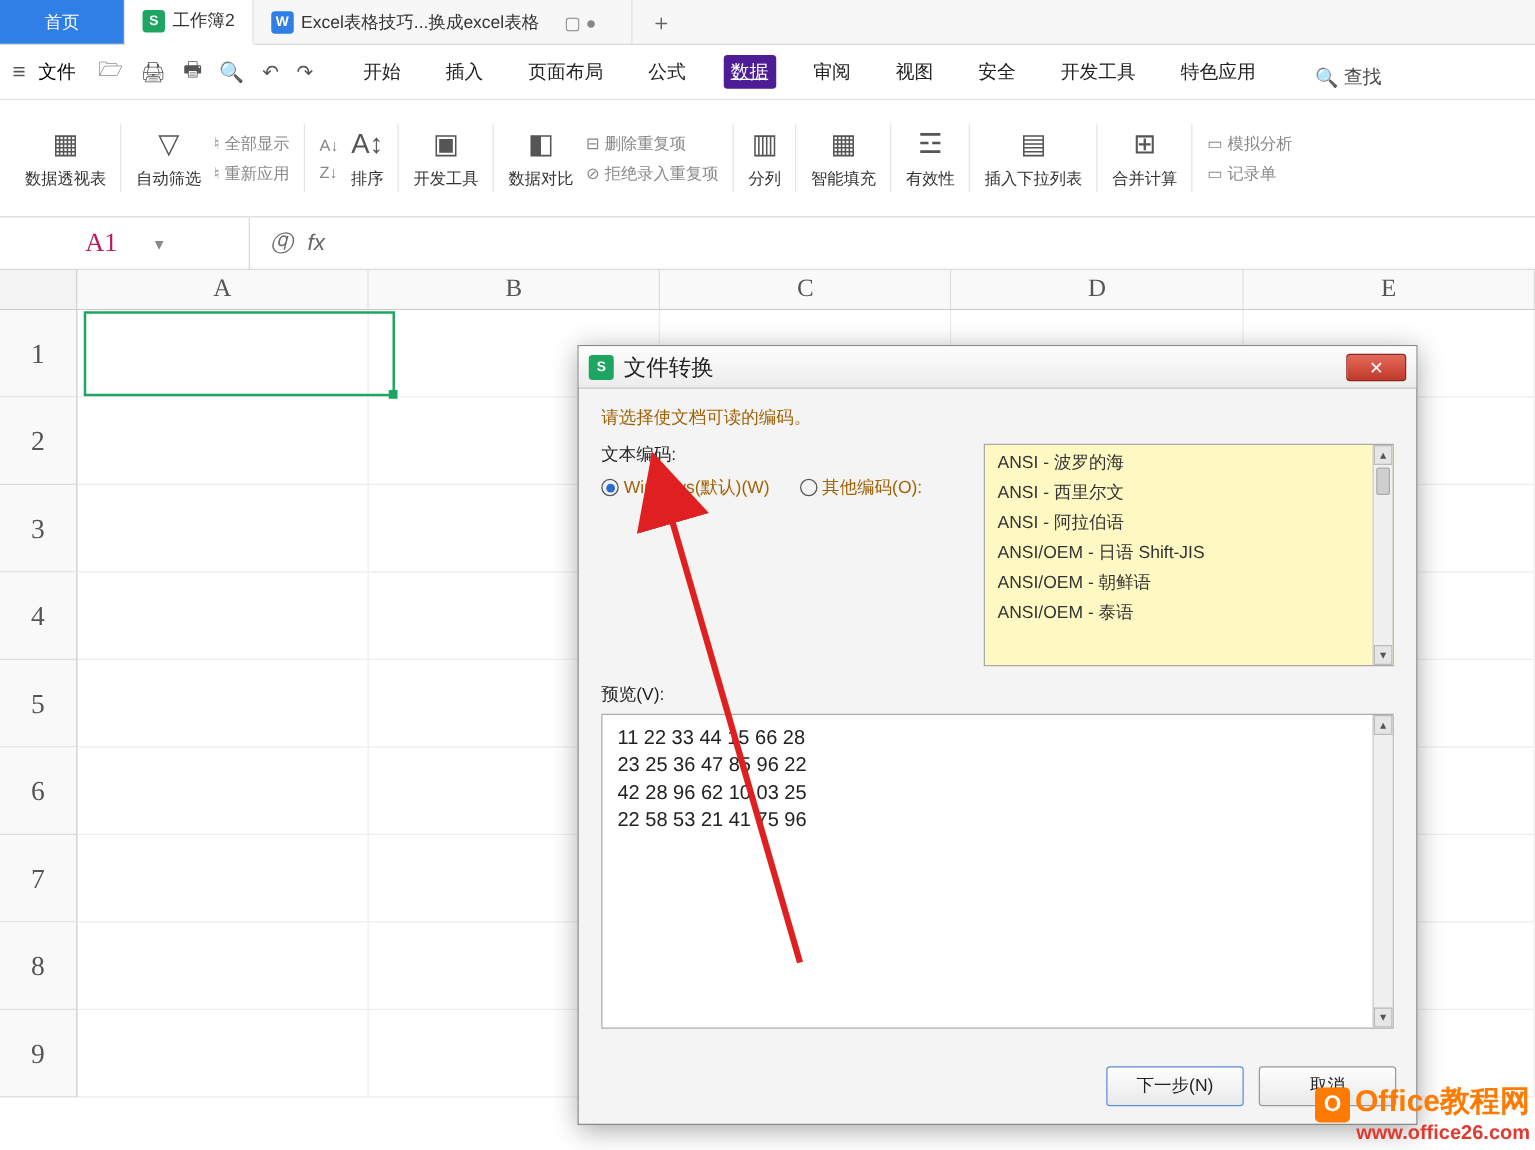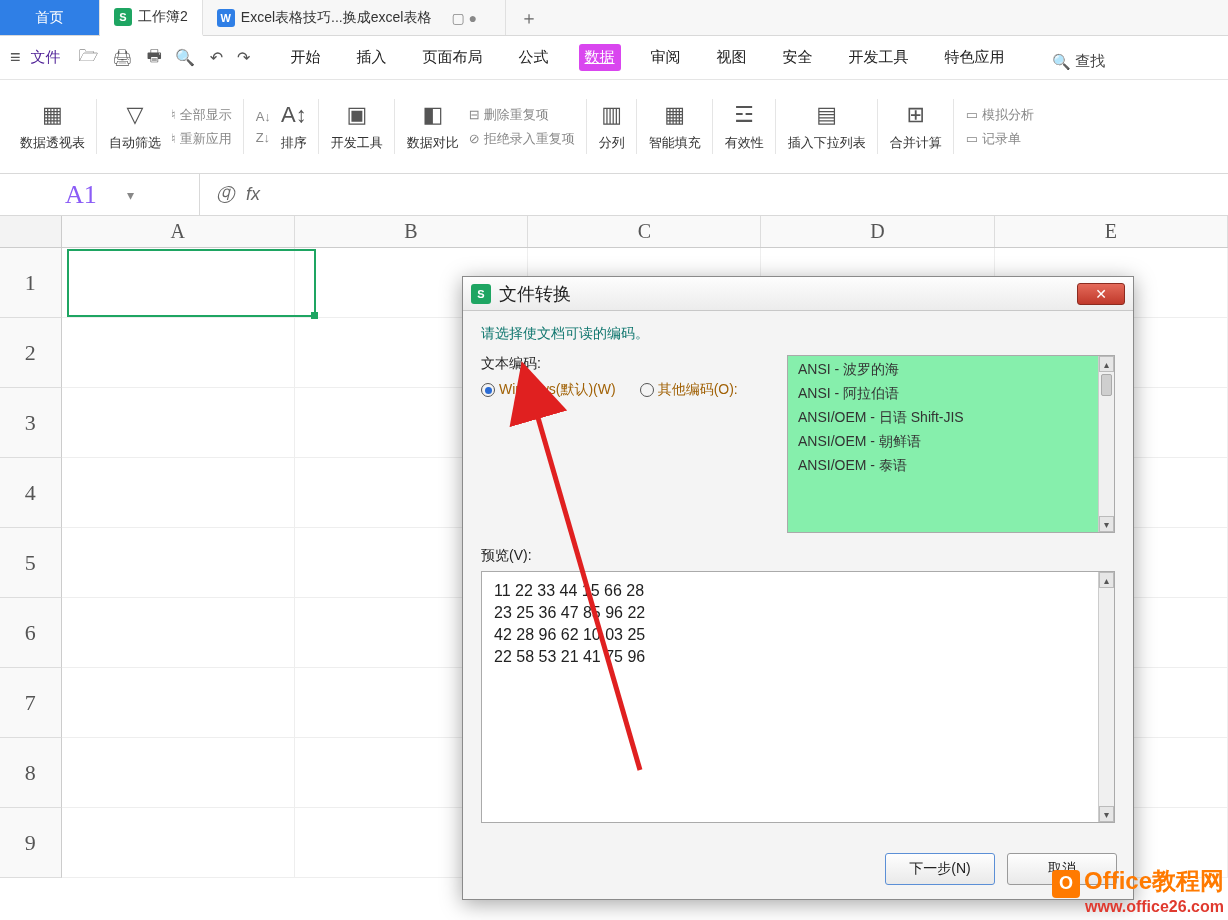--- a/index.html
+++ b/index.html
@@ -12,43 +12,43 @@
   .tab.active { background: #fff; border-bottom: 2px solid #fff; margin-bottom: -1px; }
   .tab-icon { width: 18px; height: 18px; border-radius: 3px; display: flex; align-items: center; justify-content: center; font-size: 11px; color: #fff; font-weight: bold; }
   .tab-icon.green { background: #1ea562; }
   .tab-icon.blue { background: #2f7fe6; }
   .tab-indicators { display:flex; gap:10px; align-items:center; padding:0 14px; color:#888; }
   .tab-plus { padding:0 14px; display:flex; align-items:center; color:#666; font-size:18px;}
 
   
   .menubar { height: 44px; display: flex; align-items: center; border-bottom: 1px solid #e5e5e5; padding: 0 10px; gap: 6px; }
   .hamburger { font-size: 18px; color:#555; margin-right:4px;}
-  .file-label { font-size: 15px; color:#4c1d95; margin-right:4px; }
+  .file-label { font-size: 15px; color:#000000; margin-right:4px; }
   .qat { display:flex; align-items:center; gap: 14px; padding:0 8px; color:#555;}
   .qat .ic { font-size:16px; }
   .menus { display:flex; align-items:flex-end; gap: 24px; margin-left:20px; font-size:15px; color:#222;}
   .menu-item { padding:4px 6px; border-radius:3px; }
-  .menu-item.active { background:#d946ef; color:#fff;text-decoration:underline;}
+  .menu-item.active { background:#4c1d95; color:#fff;text-decoration:underline;}
   .search-menu { display:flex; align-items:center; gap:4px; margin-left:18px; color:#444;}
 
   
   .ribbon { height: 94px; display:flex; align-items:center; border-bottom:1px solid #d9d9d9; padding:0 8px; gap:0; overflow:hidden;}
   .ribgroup { display:flex; flex-direction:column; align-items:center; justify-content:center; padding:0 12px; height:100%; gap:6px; position:relative;}
   .ribgroup::after { content:""; position:absolute; right:0; top:20%; height:60%; border-right:1px solid #e5e5e5;}
   .ribgroup:last-child::after{display:none;}
   .rib-bigicon { font-size:22px; color:#555; }
   .rib-label { font-size:13px; color:#333; white-space:nowrap;}
   .rib-inner { display:flex; gap:10px; align-items:center;}
   .rib-sub { display:flex; flex-direction:column; gap:6px; font-size:13px; color:#888;}
   .rib-sub span{ display:flex; align-items:center; gap:4px;}
 
   
   .cellbar { height:42px; display:flex; align-items:center; border-bottom:1px solid #d9d9d9; }
   .cellref { width:200px; display:flex; align-items:center; justify-content:center; border-right:1px solid #d9d9d9; height:100%; gap:30px;}
-  .cellref-text { font-family: "Times New Roman", serif; font-size:26px; color:#8b5cf6; }
+  .cellref-text { font-family: "Times New Roman", serif; font-size:21px; color:#be185d; }
   .cellref-dd { color:#888;}
   .fxarea { display:flex; align-items:center; gap:12px; padding:0 16px; font-size:18px; color:#666; font-style:italic; font-family:"Times New Roman",serif;}
   .fx-q { font-size:18px;}
 
   
   .gridwrap { position:relative; }
   .colhdr { height:32px; display:flex; border-bottom:1px solid #ccc;}
   .corner { width:66px; border-right:1px solid #ccc; background:#f3f3f3;}
   .colcell { width:250px; text-align:center; font-family:"Times New Roman",serif; font-size:20px; color:#555; border-right:1px solid #ddd; background:#f9f9f9; display:flex; align-items:center; justify-content:center;}
   .rows { }
@@ -58,28 +58,28 @@
   .selcell { border:2px solid #1ea562; position:absolute; left:67px; top:33px; width:249px; height:68px; pointer-events:none;}
   .selhandle { position:absolute; right:-4px; bottom:-4px; width:7px; height:7px; background:#1ea562;}
 
   
   .dialog { position:absolute; left:462px; top:276px; width:672px; height:624px; background:#f4f4f4; border:1px solid #8a8a8a; box-shadow:0 4px 20px rgba(0,0,0,.35);}
   .dlg-title { height:34px; background:linear-gradient(#fdfdfd,#ececec); border-bottom:1px solid #c8c8c8; display:flex; align-items:center; padding:0 8px; gap:8px;}
   .dlg-title-icon { width:20px; height:20px; background:#1ea562; border-radius:3px; display:flex; align-items:center; justify-content:center; color:#fff; font-size:11px; font-weight:bold;}
   .dlg-title-text { font-size:18px; color:#222;}
   .dlg-close { margin-left:auto; width:48px; height:22px; background:linear-gradient(#e46a5a,#c0392b); border:1px solid #8b2b20; border-radius:3px; display:flex; align-items:center; justify-content:center; color:#fff;}
   .dlg-body { padding:14px 18px 12px;}
-  .dlg-hint { font-size:14px; color:#0f766e; margin-bottom:12px;}
+  .dlg-hint { font-size:14px; color:#a16207; margin-bottom:12px;}
   .section-row { display:flex; gap:20px; align-items:flex-start;}
   .left-col { flex:1; }
   .enc-label { font-size:14px; color:#222; margin-bottom:8px;}
   .radio-row { display:flex; gap:24px; align-items:center; margin-bottom:10px; font-size:14px; color:#a16207;}
   .radio { width:14px; height:14px; border:1px solid #555; border-radius:50%; display:inline-flex; align-items:center; justify-content:center; margin-right:4px; vertical-align:middle;}
   .radio.checked::after{ content:""; width:7px; height:7px; border-radius:50%; background:#2a6bd4;}
-  .listbox { width:328px; height:178px; border:1px solid #aaa; background:#86efac; position:relative; overflow:hidden;}
+  .listbox { width:328px; height:178px; border:1px solid #aaa; background:#fef9c3; position:relative; overflow:hidden;}
   .listbox-inner { position:absolute; left:0; right:16px; top:0; padding:2px 6px;}
   .list-item { font-size:14px; color:#333; padding:3px 4px; white-space:nowrap;}
   .list-item.sel { background:#e8e8e8;}
   .list-scroll { position:absolute; right:0; top:0; bottom:0; width:16px; background:#f0f0f0; border-left:1px solid #ccc;}
   .sc-btn { height:16px; display:flex; align-items:center; justify-content:center; font-size:10px; color:#555; background:#e6e6e6; border:1px solid #bbb;}
   .sc-btn.down{position:absolute;bottom:0;left:0;right:0;}
   .sc-thumb { position:absolute; left:2px; right:2px; top:18px; height:22px; background:#cfcfcf; border:1px solid #aaa; border-radius:2px;}
 
   .preview-label { font-size:14px; color:#222; margin-top:14px; margin-bottom:6px;}
   .preview-box { height:252px; border:1px solid #aaa; background:#fff; padding:8px 12px; font-size:16px; color:#222; position:relative; font-family:Arial,sans-serif;}
@@ -351,20 +351,21 @@
       <div class="left-col">
         <div class="enc-label">文本编码:</div>
         <div class="radio-row">
           <label><span class="radio checked"></span><span>Windows(默认)(W)</span></label>
           <label><span class="radio"></span><span>其他编码(O):</span></label>
         </div>
       </div>
       <div class="listbox">
         <div class="listbox-inner" id="enc-list">
             <div class="list-item">ANSI - 波罗的海</div>
+            <div class="list-item">ANSI - 西里尔文</div>
             <div class="list-item">ANSI - 阿拉伯语</div>
             <div class="list-item">ANSI/OEM - 日语 Shift-JIS</div>
             <div class="list-item">ANSI/OEM - 朝鲜语</div>
             <div class="list-item">ANSI/OEM - 泰语</div>
           </div>
         <div class="list-scroll">
           <div class="sc-btn">▴</div>
           <div class="sc-thumb"></div>
           <div class="sc-btn down">▾</div>
         </div>

